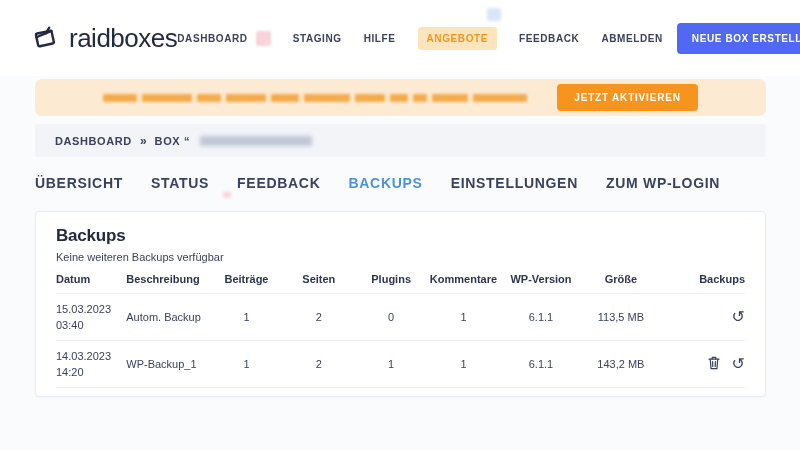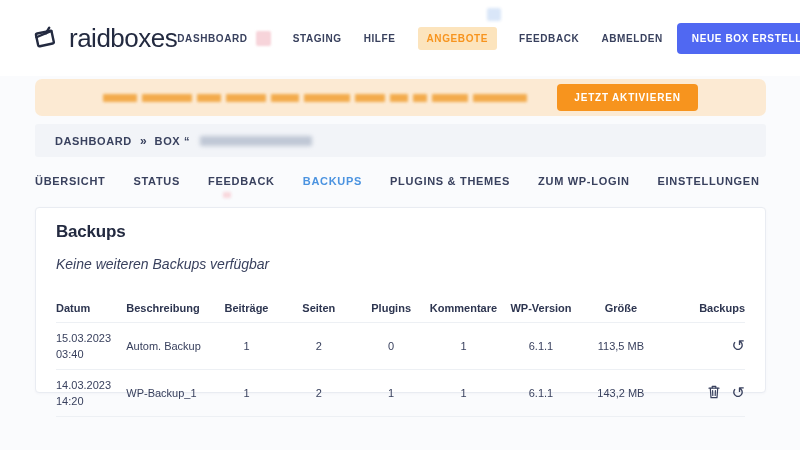--- a/index.html
+++ b/index.html
@@ -74,40 +74,40 @@
     width:112px; height:10px; background:#aab4c6; opacity:0.7;
     border-radius:1px; filter:blur(2px); margin-left:2px;
   }
   
   .tabs {
     margin:14px 34px 0 35px;
     display:flex; align-items:center; gap:28px;
     position:relative;
   }
   .tab {
-    font-size:11px; font-weight:700; letter-spacing:0.7px;
+    font-size:14px; font-weight:700; letter-spacing:0.7px;
     color:#39415e; text-decoration:none; cursor:pointer; white-space:nowrap;
     padding:4px 0;
   }
   .tab.active { color:#4b93e0; }
   .tab-dot-blur {
     position:absolute; left:188px; top:21px; width:8px; height:6px;
     background:#f8d7dc; filter:blur(1.5px); border-radius:1px;
   }
   
   .card {
     margin:16px 34px 0 35px; width:731px; height:186px;
     background:#ffffff; border:1px solid #e9ecf2; border-radius:4px;
     box-shadow:0 1px 3px rgba(30,40,80,0.03);
     padding:14px 20px 0 20px;
   }
   .card-title { font-size:17px; font-weight:700; color:#232a40; letter-spacing:-0.2px; }
-  .card-note { font-size:14px; color:#39415e; margin-top:14px;font-style:italic; }
-  
-  table { width:100%; border-collapse:collapse; margin-top:24px; table-layout:fixed; }
+  .card-note { font-size:11px; color:#39415e; margin-top:5px; }
+  
+  table { width:100%; border-collapse:collapse; margin-top:4px; table-layout:fixed; }
   th {
     font-size:11px; font-weight:700; color:#2d3550; text-align:center;
     padding:6px 0 8px 0; border-bottom:1px solid #edf0f4;
   }
   th.al { text-align:left; } th.ar { text-align:right; }
   td {
     font-size:11px; color:#39415e; text-align:center;
     padding:7px 0; border-bottom:1px solid #edf0f4; vertical-align:middle;
     line-height:16px;
   }
@@ -171,23 +171,22 @@
   <span class="crumb-sep">»</span>
   <span class="crumb-static">BOX “</span>
   <span class="name-blur"></span>
 </div>
 
 <div class="tabs">
   <a class="tab">ÜBERSICHT</a>
   <a class="tab">STATUS</a>
   <a class="tab">FEEDBACK</a>
   <a class="tab active">BACKUPS</a>
-  <a class="tab">PLUGINS &amp; THEMES</a>
+  <a class="tab">EINSTELLUNGEN</a>
   <a class="tab">ZUM WP-LOGIN</a>
-  <a class="tab">EINSTELLUNGEN</a>
   <span class="tab-dot-blur"></span>
 </div>
 
 <section class="card">
   <h2 class="card-title">Backups</h2>
   <p class="card-note">Keine weiteren Backups verfügbar</p>
 
   <table>
     <colgroup>
       <col style="width:10.2%">

